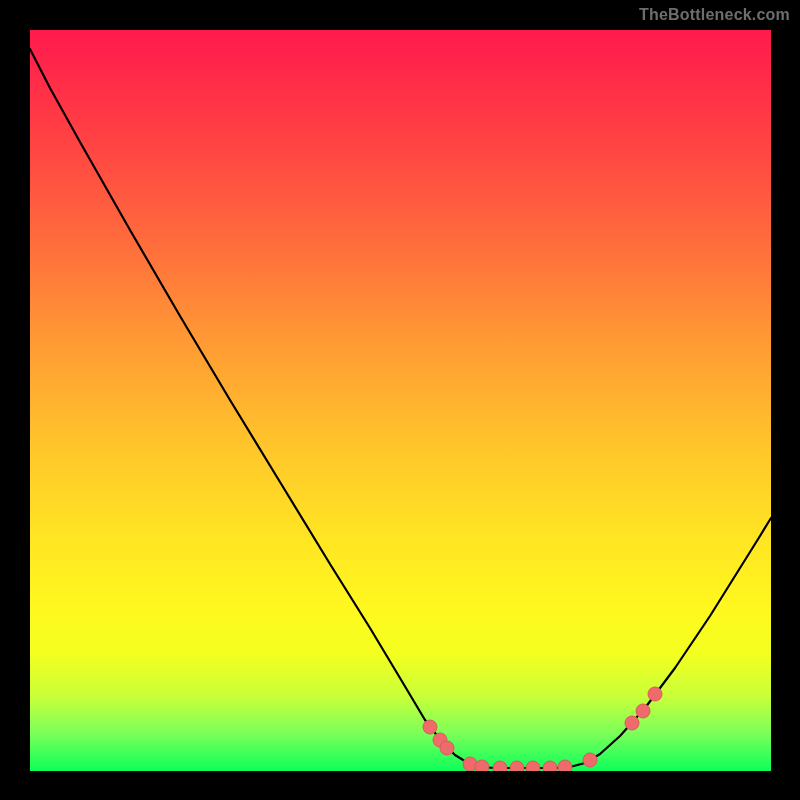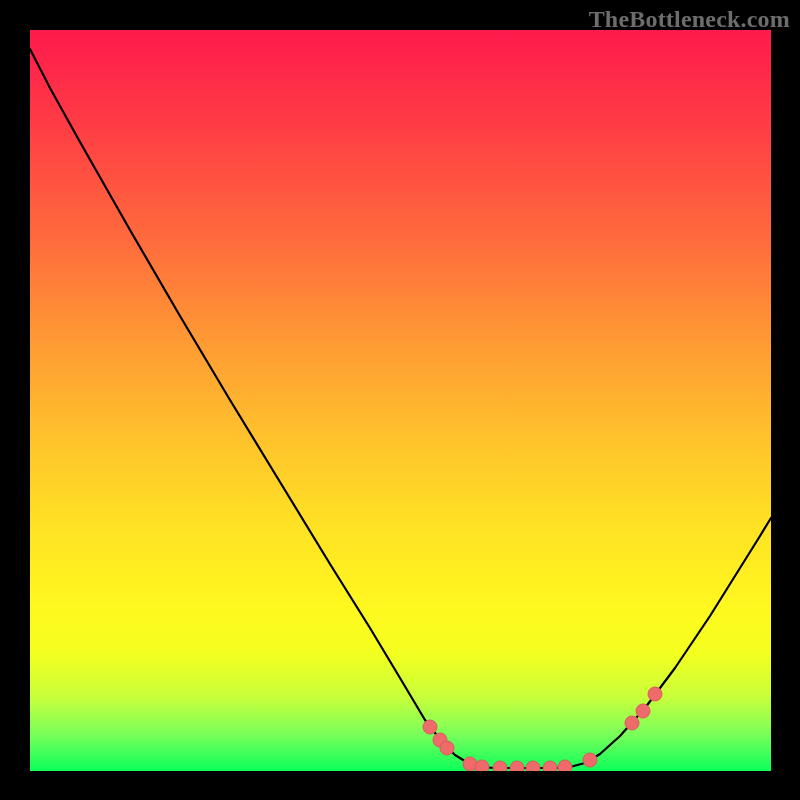--- a/index.html
+++ b/index.html
@@ -32,22 +32,22 @@
     #fff81f 78%,
     #f4ff1f 84%,
     #c8ff3a 90%,
     #7aff5a 95%,
     #0dff5a 100%);
 }
 #watermark {
   position: absolute;
   top: 6px;
   right: 10px;
-  font-family: Liberation Serif, serif;
-  font-size: 24px;
+  font-family: Liberation Sans, sans-serif;
+  font-size: 16px;
   font-weight: bold;
   color: #6d6d6d;
   letter-spacing: 0.2px;
 }
 svg {
   position: absolute;
   left: 0;
   top: 0;
 }
 </style>

